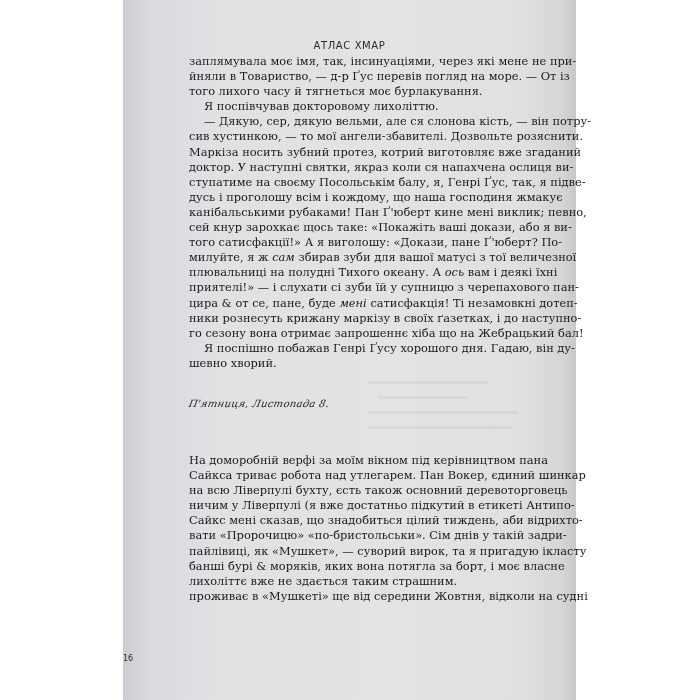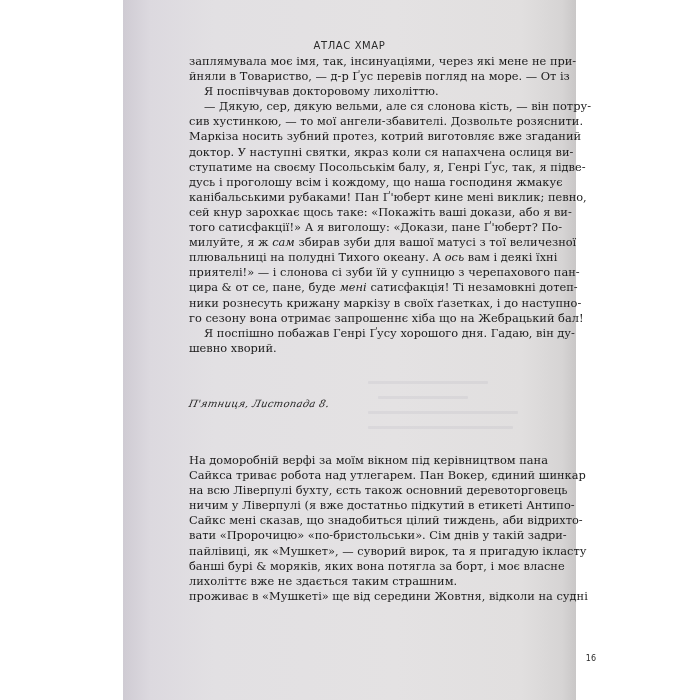--- a/index.html
+++ b/index.html
@@ -64,25 +64,24 @@
       font-size: 10px;
       letter-spacing: 0.3px;
       color: #222;
       transform: skewX(-12deg);
     }
     .page-number {
       position: absolute;
       top: 654px;
       left: 0;
       width: 100%;
-      text-align: right;
+      text-align: left;
       font-family: "DejaVu Sans", sans-serif;
       font-size: 8px;
       color: #2a2a2a;
-      padding-left: 20px;
     }
     .bleed {
       position: absolute;
       left: 245px;
       top: 381px;
       width: 160px;
     }
     .bleed div {
       height: 3px;
       background: rgba(150, 150, 165, 0.12);
@@ -100,33 +99,34 @@
   <div class="bleed">
     <div style="width:120px"></div>
     <div style="width:90px;margin-left:10px"></div>
     <div style="width:150px"></div>
     <div style="width:145px"></div>
   </div>
 
   <div class="text-block block1" id="sec1">
       <span class="line">заплямувала моє імя, так, інсинуаціями, через які мене не при-</span>
       <span class="line">йняли в Товариство, — д-р Ґус перевів погляд на море. — От із</span>
+      <span class="line last">того лихого часу й тягнеться моє бурлакування.</span>
       <span class="line indent last">Я поспівчував докторовому лихоліттю.</span>
       <span class="line indent">— Дякую, сер, дякую вельми, але ся слонова кість, — він потру-</span>
       <span class="line">сив хустинкою, — то мої ангели-збавителі. Дозвольте розяснити.</span>
       <span class="line">Маркіза носить зубний протез, котрий виготовляє вже згаданий</span>
       <span class="line">доктор. У наступні святки, якраз коли ся напахчена ослиця ви-</span>
       <span class="line">ступатиме на своєму Посольськім балу, я, Генрі Ґус, так, я підве-</span>
       <span class="line">дусь і проголошу всім і кождому, що наша господиня жмакує</span>
       <span class="line">канібальськими рубаками! Пан Ґ'юберт кине мені виклик; певно,</span>
       <span class="line">сей кнур зарохкає щось таке: «Покажіть ваші докази, або я ви-</span>
       <span class="line">того сатисфакції!» А я виголошу: «Докази, пане Ґ'юберт? По-</span>
       <span class="line">милуйте, я ж <em>сам</em> збирав зуби для вашої матусі з тої величезної</span>
       <span class="line">плювальниці на полудні Тихого океану. А <em>ось</em> вам і деякі їхні</span>
-      <span class="line">приятелі!» — і слонова сі зуби їй у супницю з черепахового пан-</span>
+      <span class="line">приятелі!» — і слухати сі зуби їй у супницю з черепахового пан-</span>
       <span class="line">цира &amp; от се, пане, буде <em>мені</em> сатисфакція! Ті незамовкні дотеп-</span>
       <span class="line">ники рознесуть крижану маркізу в своїх ґазетках, і до наступно-</span>
       <span class="line">го сезону вона отримає запрошеннє хіба що на Жебрацький бал!</span>
       <span class="line indent">Я поспішно побажав Генрі Ґусу хорошого дня. Гадаю, він ду-</span>
       <span class="line last">шевно хворий.</span>
     </div>
 
   <div class="date-heading">П'ятниця, Листопада 8.</div>
 
   <div class="text-block block2" id="sec2">

